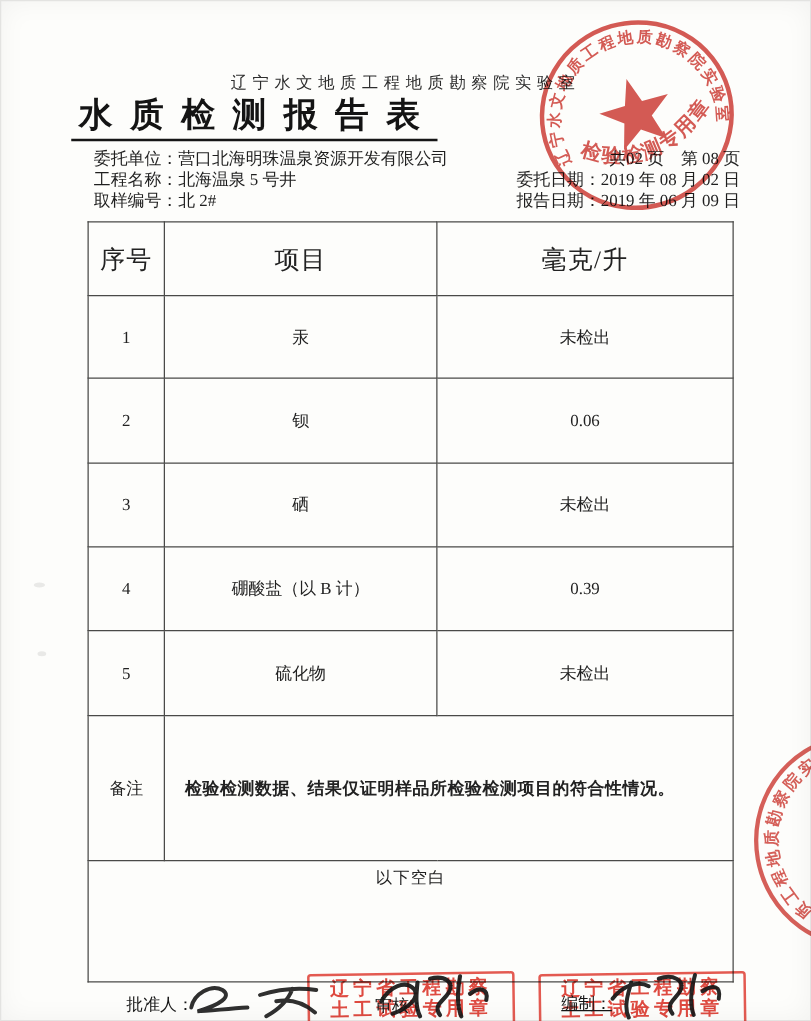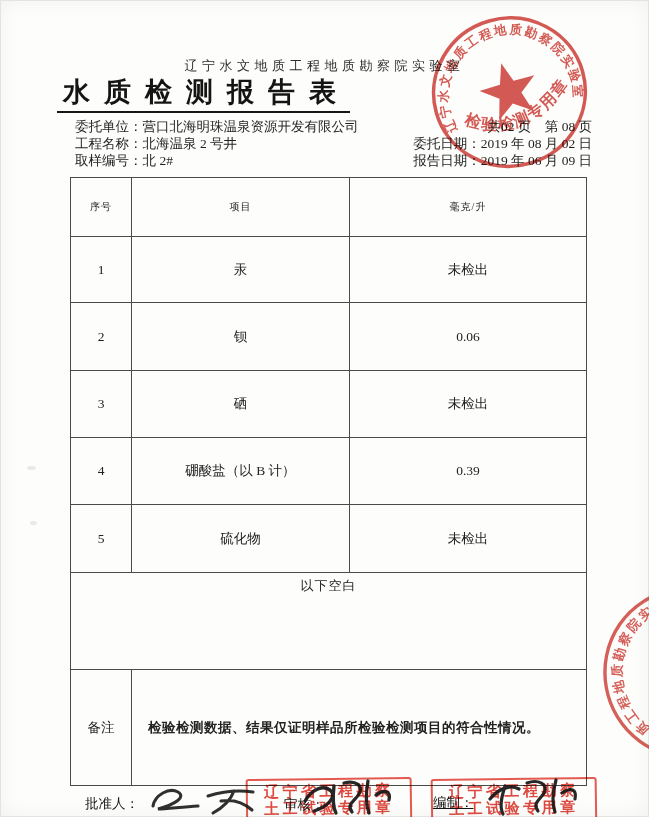--- a/index.html
+++ b/index.html
@@ -22,24 +22,24 @@
   .meta-left { position:absolute; left:75px; top:119px; font-size:13.5px; line-height:16.8px; white-space:nowrap; }
   .meta-right { position:absolute; right:57px; top:119px; font-size:13.5px; line-height:16.8px; text-align:right; white-space:nowrap; }
   .report-table {
     position:absolute; left:70px; top:177px; width:516px;
     border-collapse:collapse; table-layout:fixed;
   }
   .report-table td {
     border:1.3px solid #4a4a48; text-align:center; vertical-align:middle;
     font-size:13.5px; color:#222; padding:0; overflow:hidden;
   }
-  .report-table td.head { font-size:10px; letter-spacing:1px; }
+  .report-table td.head { font-size:20px; letter-spacing:1px; }
   .report-table td.c-remark { text-align:left; padding-left:16px; font-weight:700; letter-spacing:.5px; }
   .report-table td.c-blank { vertical-align:top; padding-top:4px; font-size:13px; letter-spacing:1px; }
-  .foot-label { position:absolute; font-size:13.5px; color:#161616; white-space:nowrap; }
+  .foot-label { position:absolute; font-size:13.5px; color:#161616; white-space:nowrap;margin-left:16px; }
   .stamp { mix-blend-mode:multiply; }
   .rect-stamp {
     position:absolute; width:166px; height:56px; box-sizing:border-box;
     border:2.5px solid rgba(224,62,52,.85); border-radius:3px;
     text-align:center; padding-top:3px;
     mix-blend-mode:multiply; transform:rotate(-.8deg);
   }
   .rect-stamp .l {
     font-size:15px; font-weight:700; color:rgba(221,54,44,.9);
     letter-spacing:3.5px; line-height:17px; white-space:nowrap;
@@ -55,21 +55,21 @@
   <div class="institute">辽宁水文地质工程地质勘察院实验室</div>
   <div class="title-wrap">
     <span class="title">水质检测报告表</span>
   </div>
 
   <div class="meta-left">
     <div>
       <span>委托单位：</span><span>营口北海明珠温泉资源开发有限公司</span>
     </div>
     <div>
-      <span>工程名称：</span><span>北海温泉 2 号井</span>
+      <span>工程名称：</span><span>北海温泉 5 号井</span>
     </div>
     <div>
       <span>取样编号：</span><span>北 2#</span>
     </div>
   </div>
   <div class="meta-right">
     <div>共02 页　第 08 页</div>
     <div>
       <span>委托日期：</span><span>2019 年 08 月 02 日</span>
     </div>
@@ -108,26 +108,26 @@
     <tr style="height:67px">
       <td>4</td>
       <td>硼酸盐（以 B 计）</td>
       <td>0.39</td>
     </tr>
     <tr style="height:68px">
       <td>5</td>
       <td>硫化物</td>
       <td>未检出</td>
     </tr>
-    <tr style="height:97px">
-      <td class="c-blank" colspan="3">以下空白</td>
-    </tr>
     <tr style="height:116px">
       <td>备注</td>
       <td class="c-remark" colspan="2">检验检测数据、结果仅证明样品所检验检测项目的符合性情况。</td>
+    </tr>
+    <tr style="height:97px">
+      <td class="c-blank" colspan="3">以下空白</td>
     </tr>
   </tbody>
     </table>
 
   <svg class="svg-abs stamp" style="left:418px; top:6px;" width="185" height="170" viewBox="0 0 185 170">
     <g transform="rotate(-16 92 88)" opacity="0.88">
       <ellipse cx="92" cy="86" rx="76" ry="74" fill="none" stroke-width="3.6" stroke="#d0453e"></ellipse>
       <polygon points="92,56 99.1,76.3 120.5,76.7 103.4,89.7 109.6,110.3 92,98 74.4,110.3 80.6,89.7 63.5,76.7 84.9,76.3" fill="#d0453e"></polygon>
       <defs>
         <path id="ringPath" d="M 32,110 A 63,63 0 1 1 152,110" fill="none"></path>

